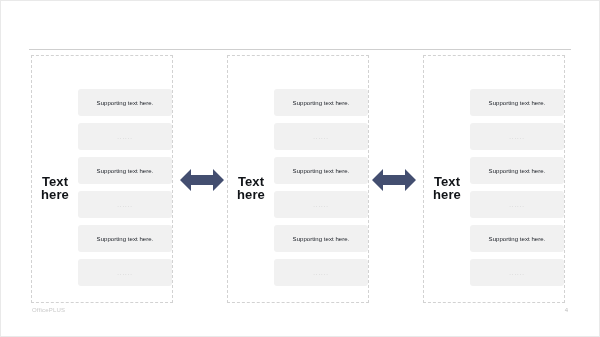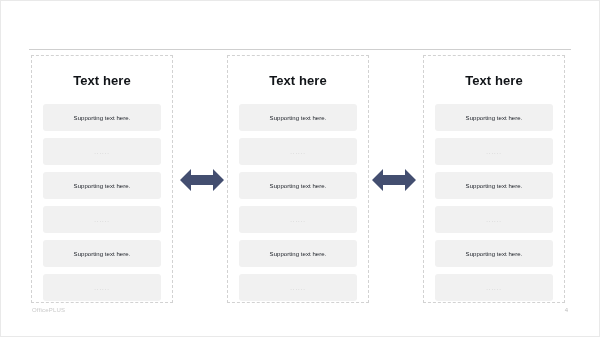--- a/index.html
+++ b/index.html
@@ -44,21 +44,21 @@
   }
 
   .column {
     position: relative;
     width: 142px;
     height: 248px;
     box-sizing: border-box;
     border: 1px dashed #d2d2d2;
     background: #ffffff;
     display: flex;
-    flex-direction: column;
+    flex-direction: row;
     align-items: center;
     padding: 0;
   }
 
   .column-title {
     font-size: 13px;
     font-weight: bold;
     color: #111418;
     letter-spacing: 0.1px;
     margin-top: 18px;

